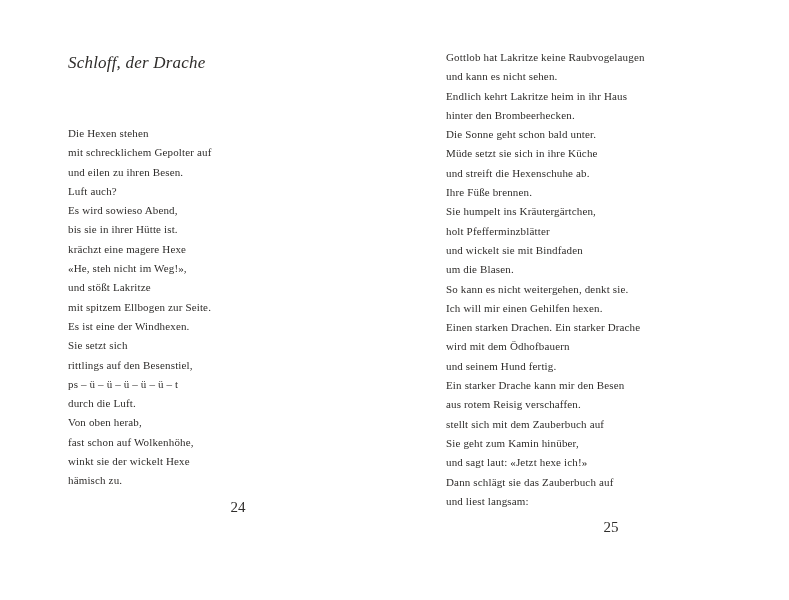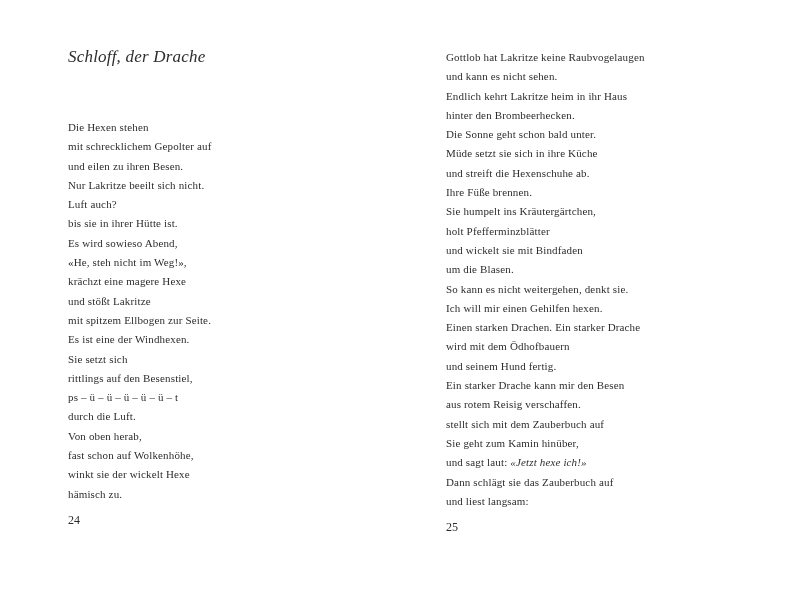--- a/index.html
+++ b/index.html
@@ -12,59 +12,59 @@
     height: 600px;
     background: #ffffff;
     overflow: hidden;
     font-family: "Liberation Serif", "DejaVu Serif", serif;
     color: #2f2d2b;
   }
   .page-col {
     position: absolute;
     white-space: nowrap;
   }
-  .left-col  { left: 68px;  top: 46px;  width: 340px; }
+  .left-col  { left: 68px;  top: 52px;  width: 340px; }
   .right-col { left: 446px; top: 48px;  width: 330px; }
   .chapter-title {
     font-style: italic;
     font-size: 17px;
     line-height: 22px;
     letter-spacing: 0.2px;
   }
   .poem {
     font-size: 11px;
     line-height: 19.3px;
     letter-spacing: 0.15px;
   }
   .left-col .poem { margin-top: 50px; }
   .poem-line { min-height: 19.3px; }
-  .poem-line .italic-seg { font-style: italic; }
+  .poem-line .italic-seg { }
   .page-number {
-    font-size: 12px;
+    font-size: 15px;
     margin-top: 7px;
     line-height: 19px;
+    text-align: center;
   }
 </style>
 </head>
 <body>
 
 <div class="spread">
 
   <div class="page-col left-col">
     <div class="chapter-title">Schloff, der Drache</div>
     <div class="poem">
         <div class="poem-line">Die Hexen stehen</div>
         <div class="poem-line">mit schrecklichem Gepolter auf</div>
         <div class="poem-line">und eilen zu ihren Besen.</div>
-        <div class="poem-line">Nur Lakritze beeilt sich nicht.</div>
         <div class="poem-line">Luft auch?</div>
+        <div class="poem-line">Es wird sowieso Abend,</div>
         <div class="poem-line">bis sie in ihrer Hütte ist.</div>
-        <div class="poem-line">Es wird sowieso Abend,</div>
+        <div class="poem-line">krächzt eine magere Hexe</div>
         <div class="poem-line">«He, steh nicht im Weg!»,</div>
-        <div class="poem-line">krächzt eine magere Hexe</div>
         <div class="poem-line">und stößt Lakritze</div>
         <div class="poem-line">mit spitzem Ellbogen zur Seite.</div>
         <div class="poem-line">Es ist eine der Windhexen.</div>
         <div class="poem-line">Sie setzt sich</div>
         <div class="poem-line">rittlings auf den Besenstiel,</div>
         <div class="poem-line">ps – ü – ü – ü – ü – ü – t</div>
         <div class="poem-line">durch die Luft.</div>
         <div class="poem-line">Von oben herab,</div>
         <div class="poem-line">fast schon auf Wolkenhöhe,</div>
         <div class="poem-line">winkt sie der wickelt Hexe</div>

